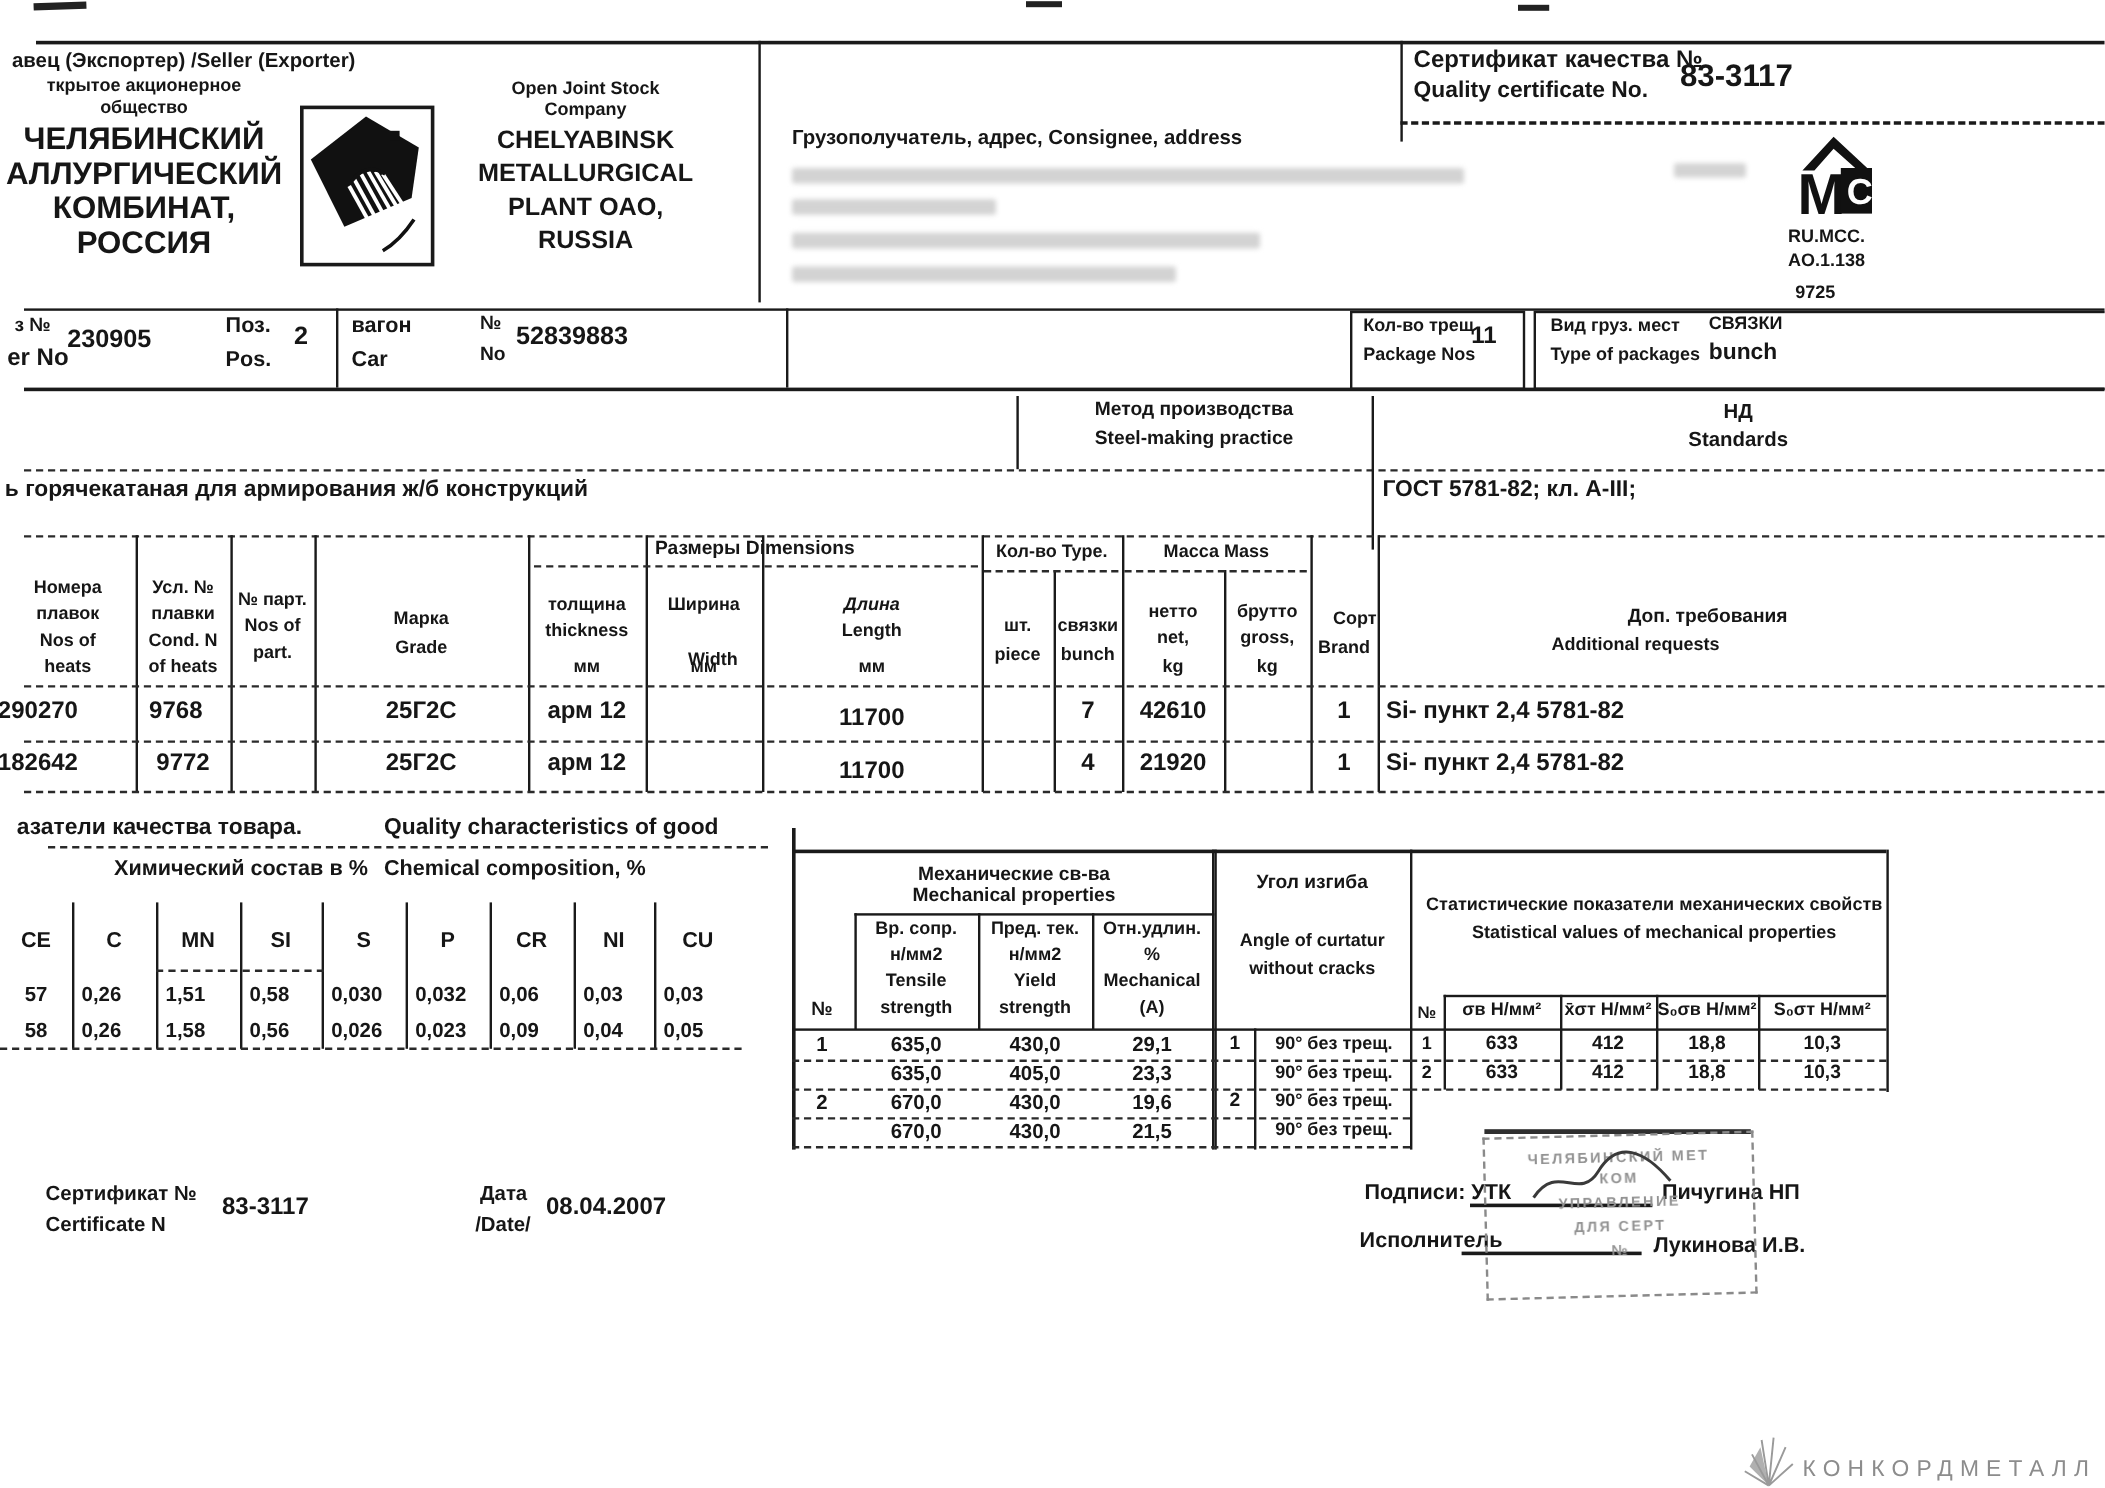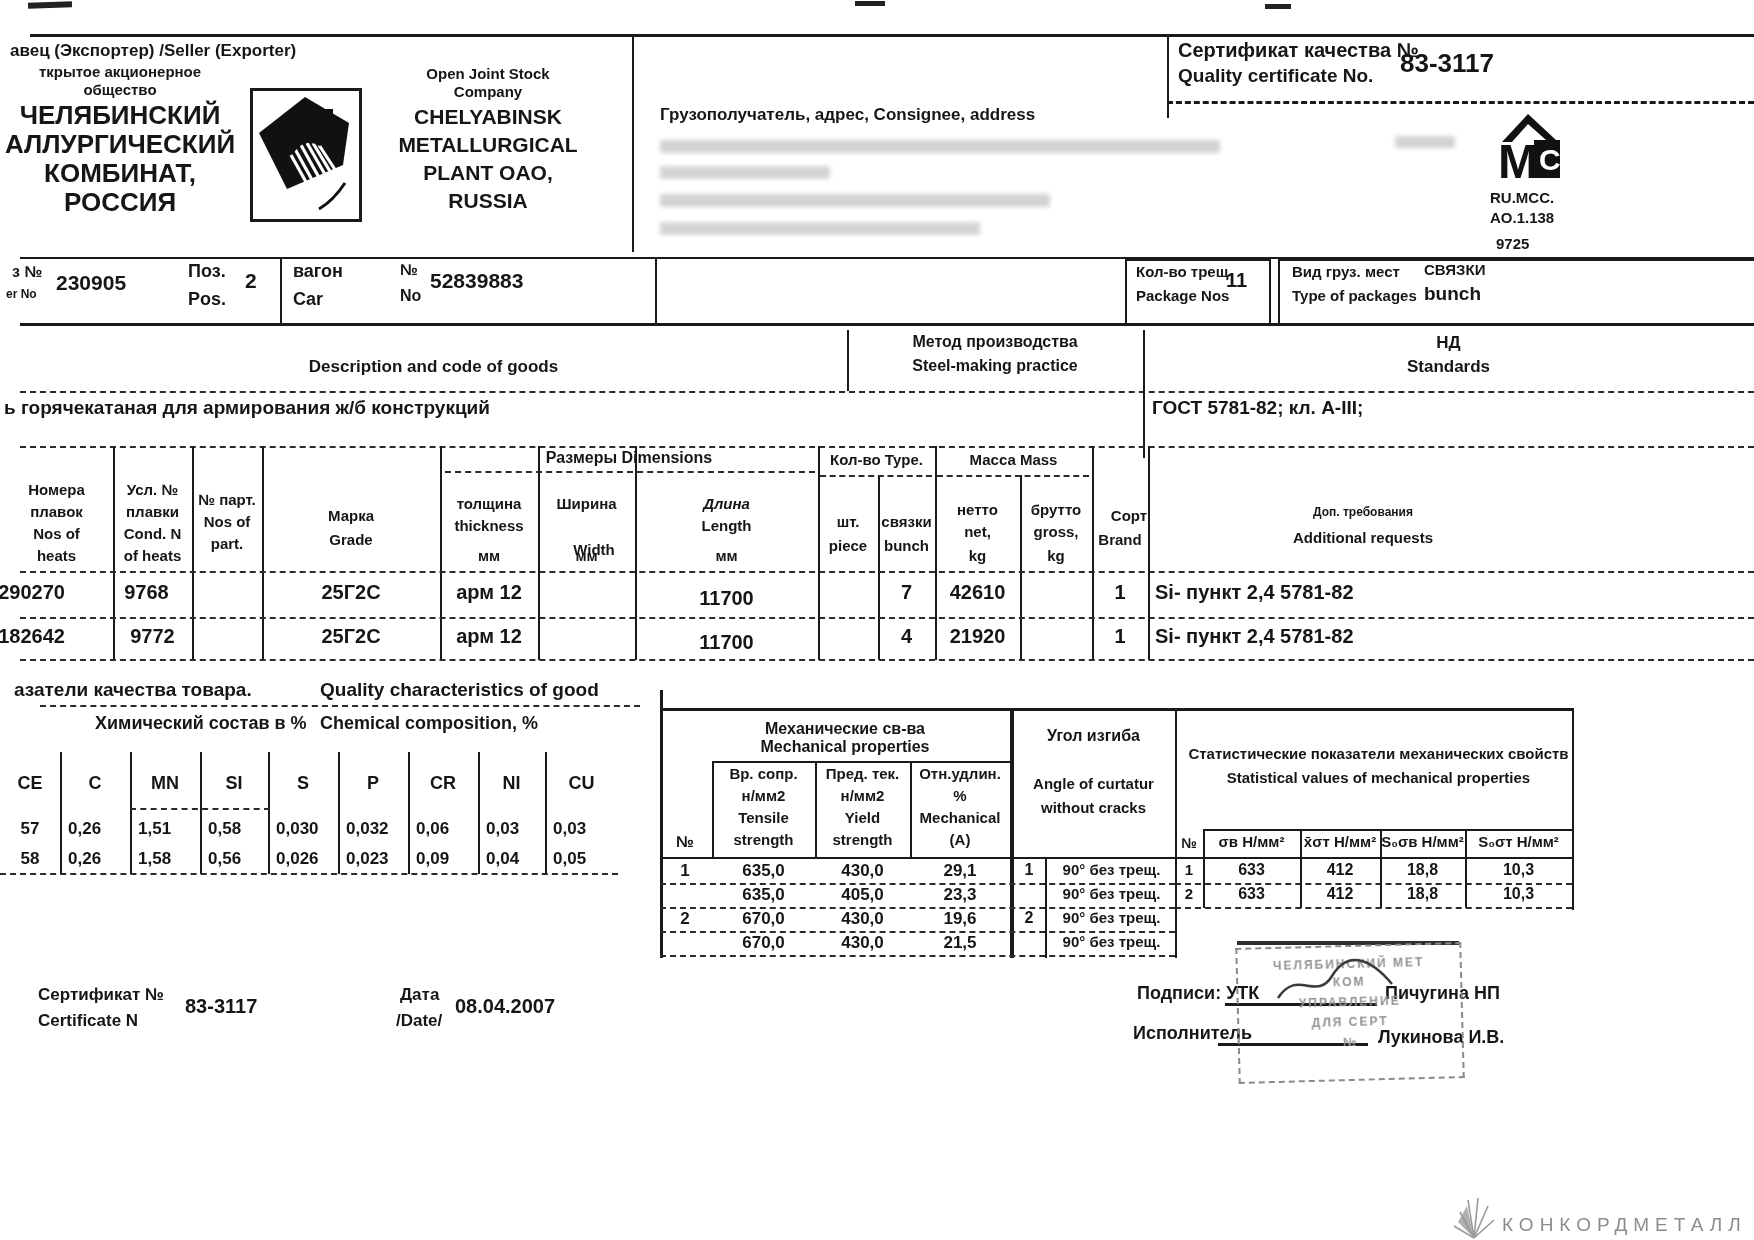--- a/index.html
+++ b/index.html
@@ -89,42 +89,41 @@
   <div class="t" style="left:1496px;top:236px;font-size:15px">9725</div>
 
   <div class="hl" style="left:20px;top:257px;width:1734px"></div>
   <div class="hl" style="left:20px;top:323px;width:1734px;height:3px"></div>
   <div class="vl" style="left:280px;top:257px;height:66px"></div>
   <div class="vl" style="left:655px;top:257px;height:66px"></div>
   <div class="box" style="left:1125px;top:259px;width:142px;height:62px"></div>
   <div class="box" style="left:1278px;top:259px;width:478px;height:62px"></div>
 
   <div class="t" style="left:12px;top:264px;font-size:16px">з №</div>
-  <div class="t" style="left:6px;top:288px;font-size:12px">er No</div>
+  <div class="t" style="left:6px;top:288px;font-size:20px">er No</div>
   <div class="t" style="left:56px;top:272px;font-size:21px">230905</div>
   <div class="t" style="left:188px;top:262px;font-size:18px">Поз.</div>
   <div class="t" style="left:188px;top:290px;font-size:18px">Pos.</div>
   <div class="t" style="left:245px;top:270px;font-size:21px">2</div>
   <div class="t" style="left:293px;top:262px;font-size:18px">вагон</div>
   <div class="t" style="left:293px;top:290px;font-size:18px">Car</div>
   <div class="t" style="left:400px;top:262px;font-size:16px">№</div>
   <div class="t" style="left:400px;top:288px;font-size:16px">No</div>
   <div class="t" style="left:430px;top:270px;font-size:21px">52839883</div>
   <div class="t" style="left:1136px;top:264px;font-size:15px">Кол-во трещ</div>
   <div class="t" style="left:1136px;top:288px;font-size:15px">Package Nos</div>
   <div class="t" style="left:1226px;top:270px;font-size:20px">11</div>
   <div class="t" style="left:1292px;top:264px;font-size:15px">Вид груз. мест</div>
   <div class="t" style="left:1292px;top:288px;font-size:15px">Type of packages</div>
   <div class="t" style="left:1424px;top:262px;font-size:15px">СВЯЗКИ</div>
   <div class="t" style="left:1424px;top:284px;font-size:19px">bunch</div>
 
   <div class="hld2" style="left:20px;top:391px;width:1734px"></div>
   <div class="vl" style="left:847px;top:330px;height:61px"></div>
   <div class="vl" style="left:1143px;top:330px;height:128px"></div>
-  <div class="t ctr" style="left:20px;top:358px;width:827px;font-size:17px">Description and code of goods</div>
   <div class="t ctr" style="left:847px;top:334px;width:296px;font-size:16px">Метод производства</div>
   <div class="t ctr" style="left:847px;top:358px;width:296px;font-size:16px">Steel-making practice</div>
   <div class="t ctr" style="left:1143px;top:334px;width:611px;font-size:17px">НД</div>
   <div class="t ctr" style="left:1143px;top:358px;width:611px;font-size:17px">Standards</div>
   <div class="t" style="left:4px;top:398px;font-size:19px">ь горячекатаная для армирования ж/б конструкций</div>
   <div class="t" style="left:1152px;top:398px;font-size:19px">ГОСТ 5781-82;  кл. А-III;</div>
 
   <div class="hld2" style="left:20px;top:446px;width:1734px"></div>
   <div class="vl" style="left:113px;top:446px;height:214px"></div>
   <div class="vl" style="left:192px;top:446px;height:214px"></div>
@@ -176,21 +175,21 @@
   <div class="t ctr" style="left:878px;top:514px;width:57px;font-size:15px">связки</div>
   <div class="t ctr" style="left:878px;top:538px;width:57px;font-size:15px">bunch</div>
   <div class="t ctr" style="left:935px;top:502px;width:85px;font-size:15px">нетто</div>
   <div class="t ctr" style="left:935px;top:524px;width:85px;font-size:15px">net,</div>
   <div class="t ctr" style="left:935px;top:548px;width:85px;font-size:15px">kg</div>
   <div class="t ctr" style="left:1020px;top:502px;width:72px;font-size:15px">брутто</div>
   <div class="t ctr" style="left:1020px;top:524px;width:72px;font-size:15px">gross,</div>
   <div class="t ctr" style="left:1020px;top:548px;width:72px;font-size:15px">kg</div>
   <div class="t ctr" style="left:1092px;top:508px;width:74px;font-size:15px">Сорт</div>
   <div class="t ctr" style="left:1092px;top:532px;width:56px;font-size:15px">Brand</div>
-  <div class="t ctr" style="left:1148px;top:506px;width:430px;font-size:12px">Доп. требования</div>
+  <div class="t ctr" style="left:1208px;top:506px;width:430px;font-size:16px">Доп. требования</div>
   <div class="t ctr" style="left:1148px;top:530px;width:430px;font-size:15px">Additional requests</div>
 
   <div>
     <div class="t" style="left:-14px;top:582px;font-size:20px">К290270</div>
     <div class="t ctr" style="left:113px;top:582px;width:67px;font-size:20px">9768</div>
     <div class="t ctr" style="left:262px;top:582px;width:178px;font-size:20px">25Г2С</div>
     <div class="t ctr" style="left:440px;top:582px;width:98px;font-size:20px">арм 12</div>
     <div class="t ctr" style="left:635px;top:588px;width:183px;font-size:20px">11700</div>
     <div class="t ctr" style="left:878px;top:582px;width:57px;font-size:20px">7</div>
     <div class="t ctr" style="left:935px;top:582px;width:85px;font-size:20px">42610</div>

